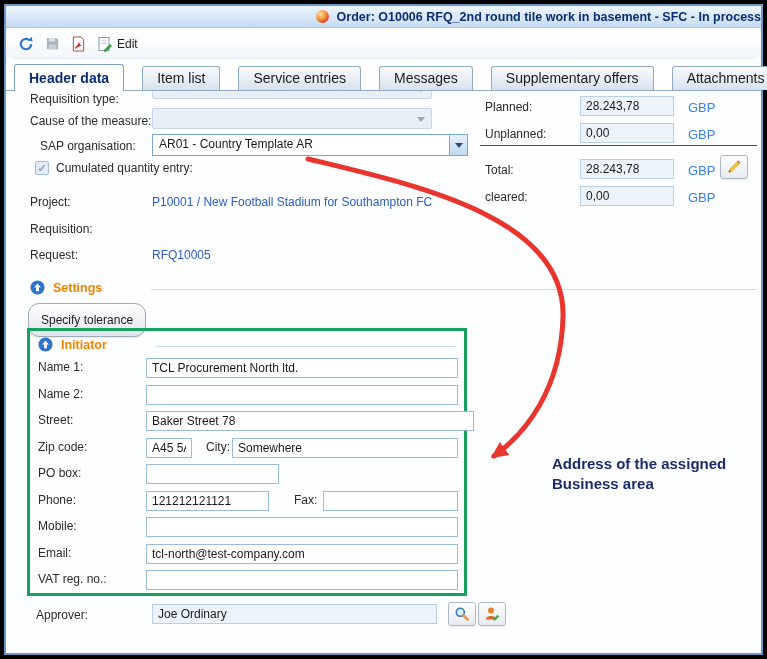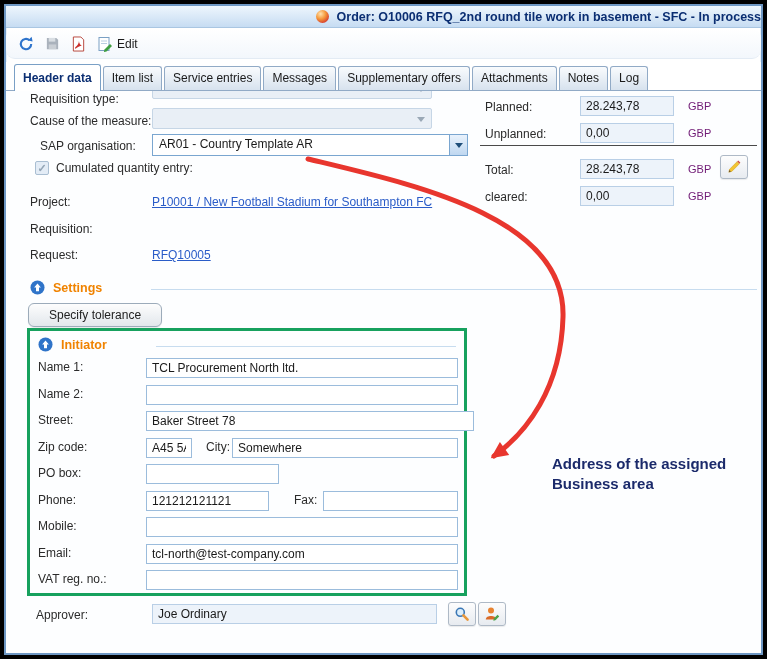--- a/index.html
+++ b/index.html
@@ -20,60 +20,60 @@
   .titlebar .t{font-size:12.5px;font-weight:bold;color:var(--title-navy);margin-left:8px;white-space:nowrap;}
   
   .toolbar{position:absolute;left:0;top:23px;right:0;height:30px;background:linear-gradient(#ffffff,#f3f7fc);
            display:flex;align-items:center;gap:11px;padding-left:12px;border-bottom:1px solid #e3ebf4;border-radius:9px;}
   .tb-btn{display:flex;align-items:center;gap:4px;cursor:pointer;}
   .tb-btn svg{display:block;}
   .tb-btn .cap{font-size:12px;color:#1a1a1a;}
   
   .tabstrip{position:absolute;left:0;top:56px;right:0;height:29px;display:flex;align-items:flex-end;
             padding-left:8px;border-bottom:1px solid #91aac6;background:#fff;z-index:5;}
-  .tab{height:24px;line-height:23px;padding:0 8px;font-size:12px;color:#1a1a1a;margin-right:2px;
+  .tab{height:24px;line-height:23px;padding:0 14px;font-size:14px;color:#1a1a1a;margin-right:18px;
        background:linear-gradient(#f9fbfd,#d7e2ee);border:1px solid #91aac6;border-bottom:none;
        border-radius:3px 3px 0 0;cursor:pointer;white-space:nowrap;}
   .tab.active{height:27px;line-height:26px;margin-bottom:-1px;background:#fff;font-weight:bold;
               color:var(--title-navy);border-color:#7aa0c6;}
   
   .content{position:absolute;left:0;top:85px;right:0;bottom:0;background:#fdfeff;overflow:hidden;}
   .lbl{position:absolute;font-size:12px;color:#2b2b2b;white-space:nowrap;}
-  .link{position:absolute;font-size:12px;color:var(--link-blue);text-decoration:underline;white-space:nowrap;cursor:pointer;}
+  .link{position:absolute;font-size:12px;color:var(--link-blue);white-space:nowrap;cursor:pointer;}
   .txt{position:absolute;height:20px;border:1px solid #9bbcdc;background:#fff;font-family:"Liberation Sans",sans-serif;
        font-size:12px;color:#1a1a1a;padding:1px 5px;}
   .txt.ro{background:#edf3fa;border-color:#b9cfe6;}
   .dd{position:absolute;background:#e9eff6;border:1px solid #c6d6e6;border-radius:2px;}
   .dd .tri{position:absolute;right:6px;top:8px;width:0;height:0;border-left:4px solid transparent;
            border-right:4px solid transparent;border-top:5px solid #9aa8b6;}
   .combo{position:absolute;display:flex;border:1px solid #7aa6d0;background:#fff;}
   .combo .val{flex:1;font-size:12px;color:#1a1a1a;padding:2px 6px;white-space:nowrap;overflow:hidden;}
   .combo .btn{width:18px;background:linear-gradient(#e9f2fc,#bfd7f0);border-left:1px solid #7aa6d0;
               display:flex;align-items:center;justify-content:center;cursor:pointer;}
   .combo .btn .tri{width:0;height:0;border-left:4px solid transparent;border-right:4px solid transparent;
                    border-top:5px solid #1f4e79;}
   .checkbox{position:absolute;width:14px;height:14px;background:#e3ecf6;border:1px solid #a9bed2;border-radius:2px;
             font-size:11px;font-weight:bold;color:#93a5b6;text-align:center;line-height:12px;}
   .rule{position:absolute;height:0;border-top:1px solid #c7dcef;}
   .divider{position:absolute;height:0;border-top:1px solid #4a4a4a;}
   .sec-head{position:absolute;display:flex;align-items:center;gap:8px;}
   .sec-head .st{color:var(--accent-orange);font-weight:bold;font-size:12.5px;}
-  .push-btn{position:absolute;height:24px;padding:0 20px;font-size:12px;color:#222;
-            background:linear-gradient(#fdfdfd,#e2e7ec);border:1px solid #9cabba;border-radius:6px;
+  .push-btn{position:absolute;height:34px;padding:0 12px;font-size:12px;color:#222;
+            background:linear-gradient(#fdfdfd,#e2e7ec);border:1px solid #9cabba;border-radius:11px;
             box-shadow:0 1px 1px rgba(0,0,0,.08);cursor:pointer;font-family:"Liberation Sans",sans-serif;}
   .small-btn{position:absolute;width:28px;height:24px;background:linear-gradient(#fdfdfd,#e7ebf0);
              border:1px solid #aeb9c6;border-radius:3px;display:flex;align-items:center;justify-content:center;
              box-shadow:0 1px 1px rgba(0,0,0,.08);cursor:pointer;}
   .green-box{position:absolute;left:21px;top:237px;width:440px;height:268px;border:3px solid var(--box-green);}
   .note{position:absolute;left:546px;top:363px;width:178px;font-size:15px;font-weight:bold;
         color:var(--note-navy);line-height:1.32;}
   .arrow-layer{position:absolute;inset:0;pointer-events:none;z-index:50;}
   .arrow-path{fill:none;stroke:var(--arrow-red);stroke-width:5;stroke-linecap:round;}
   .arrow-head{fill:var(--arrow-red);}
-  .cur{position:absolute;font-size:11px;color:#701a75;}
+  .cur{position:absolute;font-size:13px;color:#3b82f6;}
 </style>
 </head>
 <body>
 
 <div class="window">
 
   <div class="titlebar">
     <span class="app-orb"></span>
     <span class="t">Order: O10006 RFQ_2nd round tile work in basement - SFC - In process</span>
   </div>

